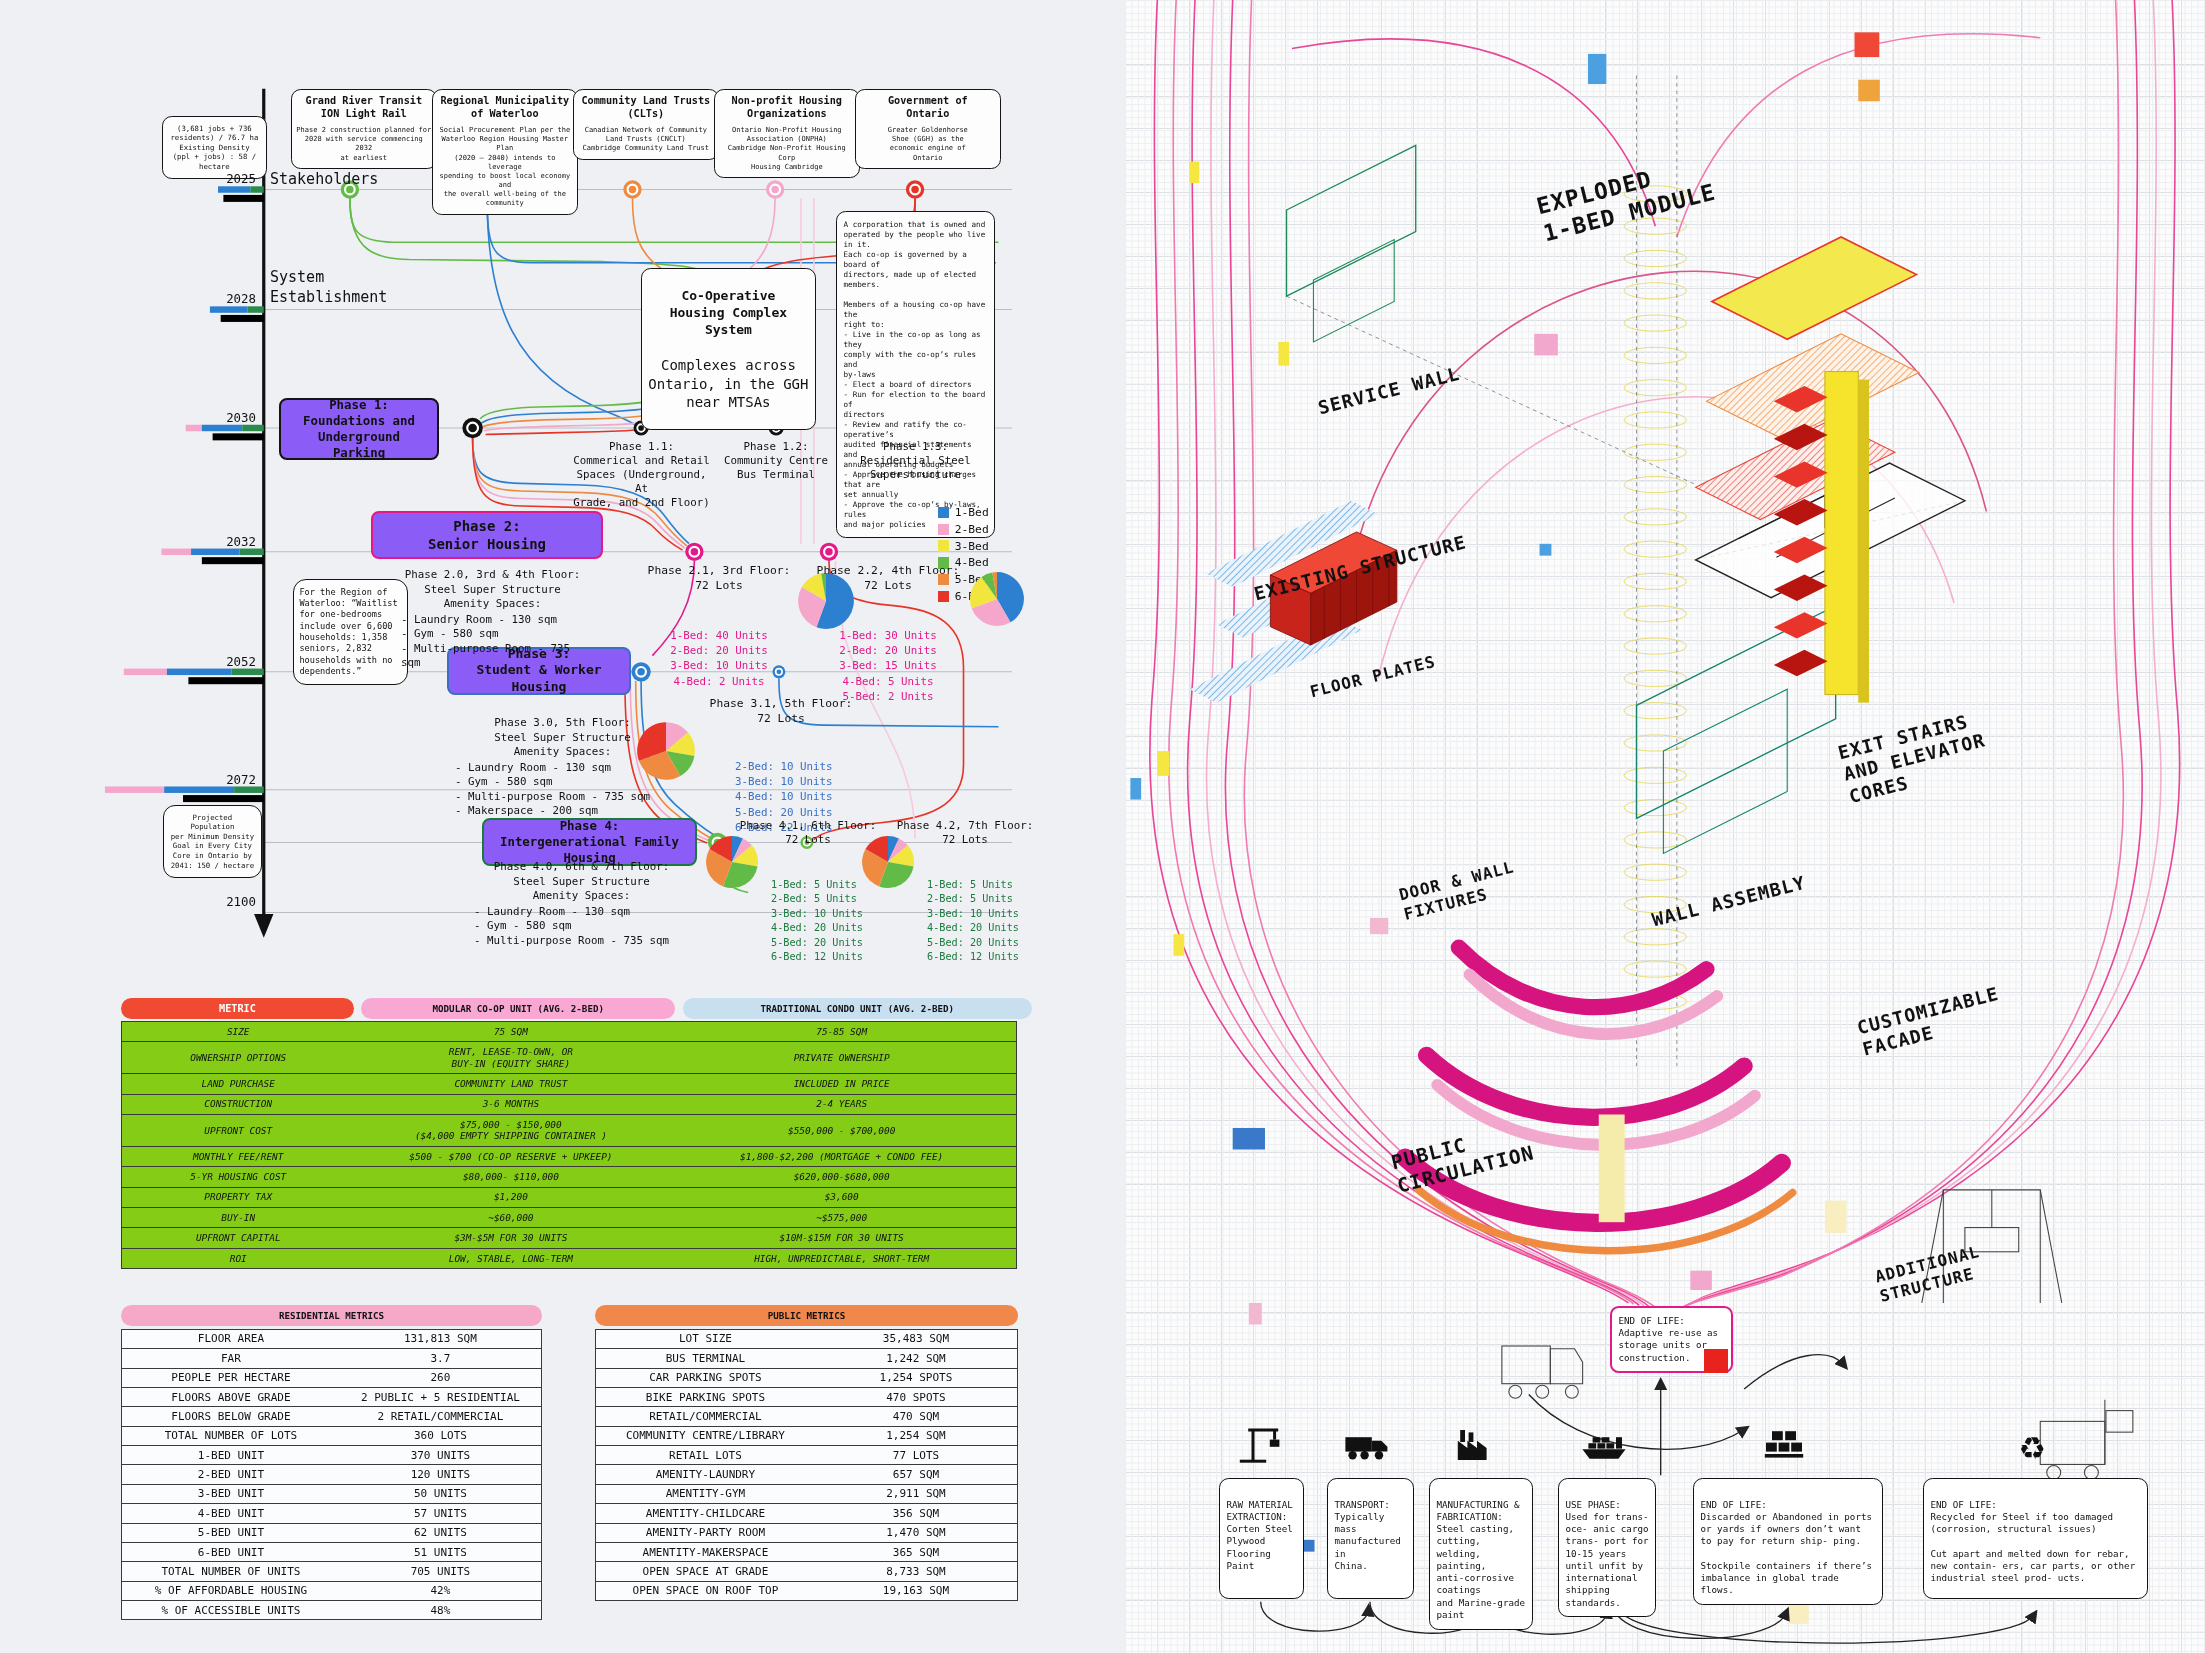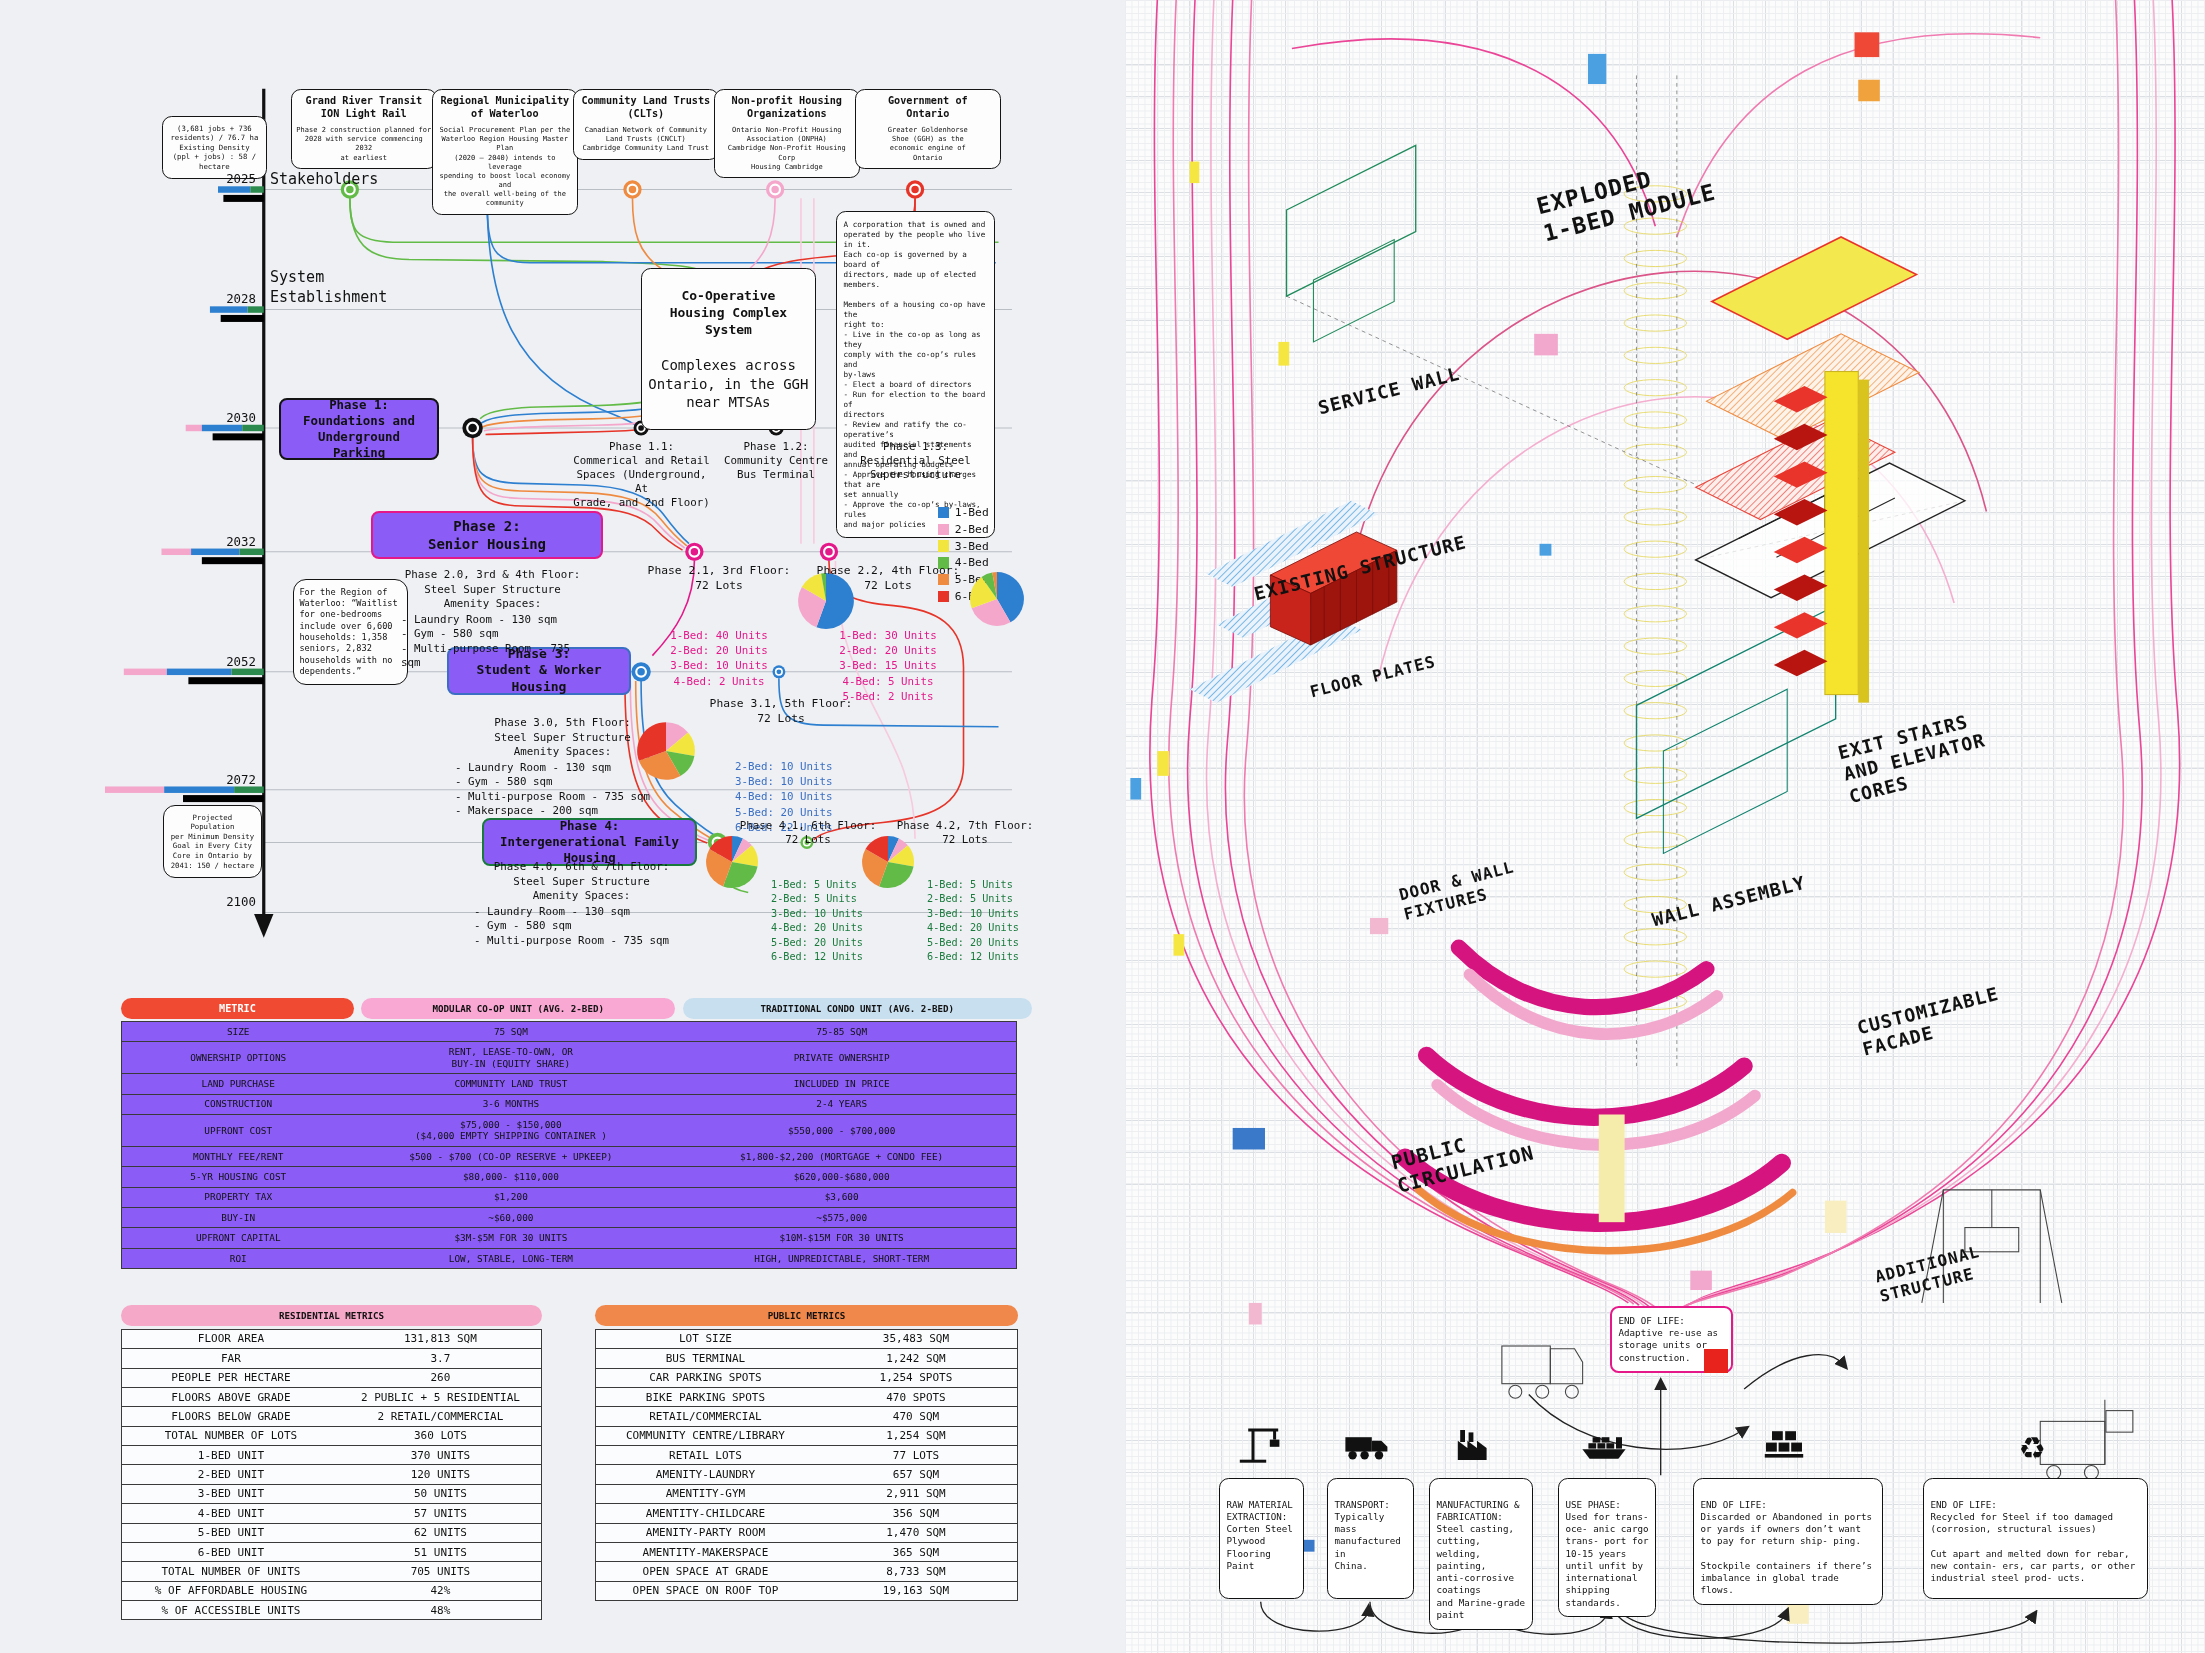--- a/index.html
+++ b/index.html
@@ -41,21 +41,21 @@
   #years div.year:nth-of-type(5){left:213px;top:654px;}
   #years div.year:nth-of-type(6){left:213px;top:772px;}
   #years div.year:nth-of-type(7){left:213px;top:894px;}
   #legend{position:absolute;left:938px;top:506px;}
   .leg-row{display:flex;align-items:center;margin-bottom:3.8px;}
   .leg-swatch{width:11.3px;height:11.3px;margin-right:5.4px;}
   .leg-label{font-size:11.3px;}
   
   .pill{border-radius:12px;text-align:center;font-weight:bold;padding:4.8px 0;}
   .cmp-row{display:grid;grid-template-columns:26% 35% 39%;border-bottom:1.3px solid #3a3a3a;
-    background:#8b5cf6;}
+    background:#84cc16;font-style:italic;}
   .cmp-row>div{display:flex;align-items:center;justify-content:center;text-align:center;
     font-size:9.4px;line-height:1.25;padding:3.8px 4.3px;white-space:pre-line;}
   .mrow{display:grid;grid-template-columns:52% 48%;border-bottom:1.2px solid #3a3a3a;background:#fbfcfd;}
   .mrow>div{display:flex;align-items:center;justify-content:center;text-align:center;
     font-size:11px;padding:2.7px 3.2px;}
   
   .axon-label{position:absolute;font-weight:bold;white-space:pre-line;line-height:1.22;
     transform:rotate(-14deg);transform-origin:left top;letter-spacing:1.1px;}
   .life-box{position:absolute;top:1478px;background:#fff;border:1.6px solid #111;border-radius:9.7px;
     padding:7.5px 6.5px;font-size:9.2px;line-height:1.33;white-space:pre-line;min-height:121px;box-sizing:border-box;}

